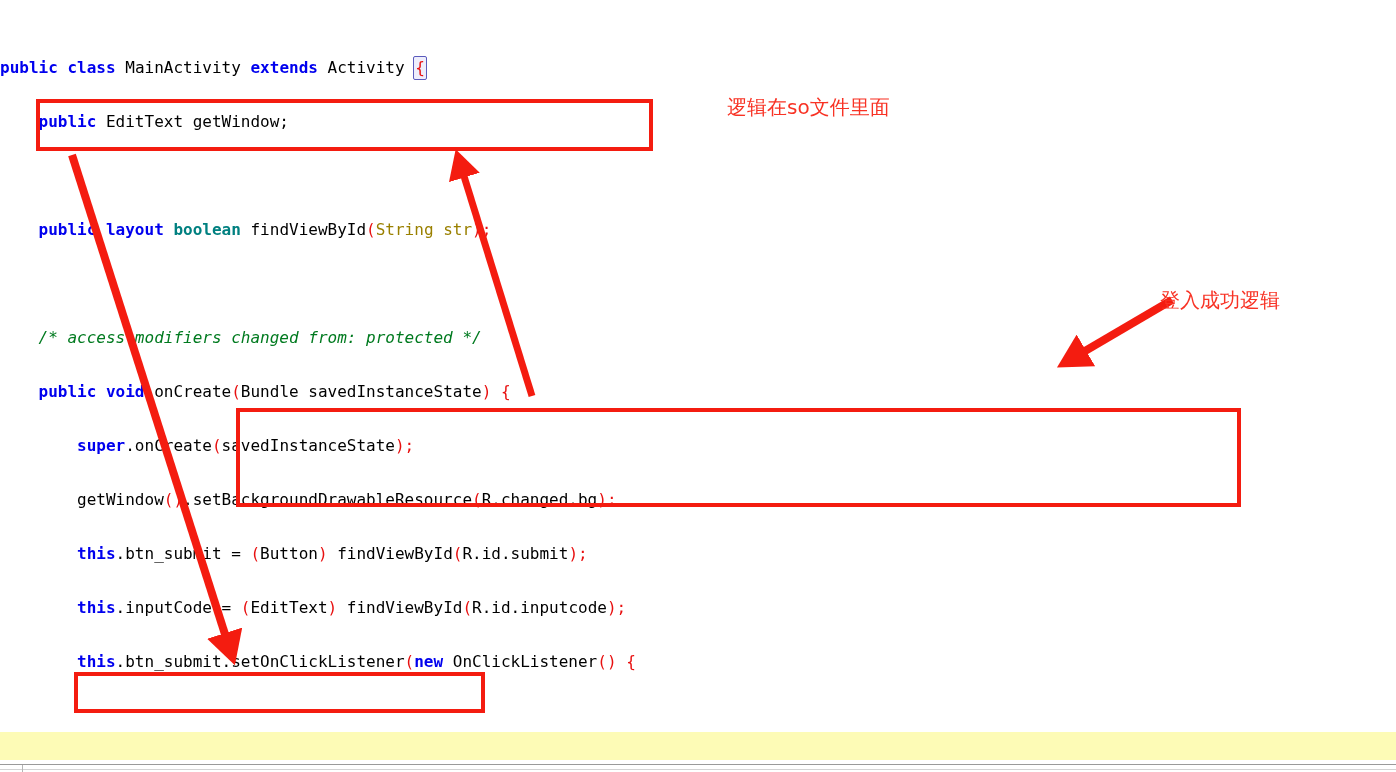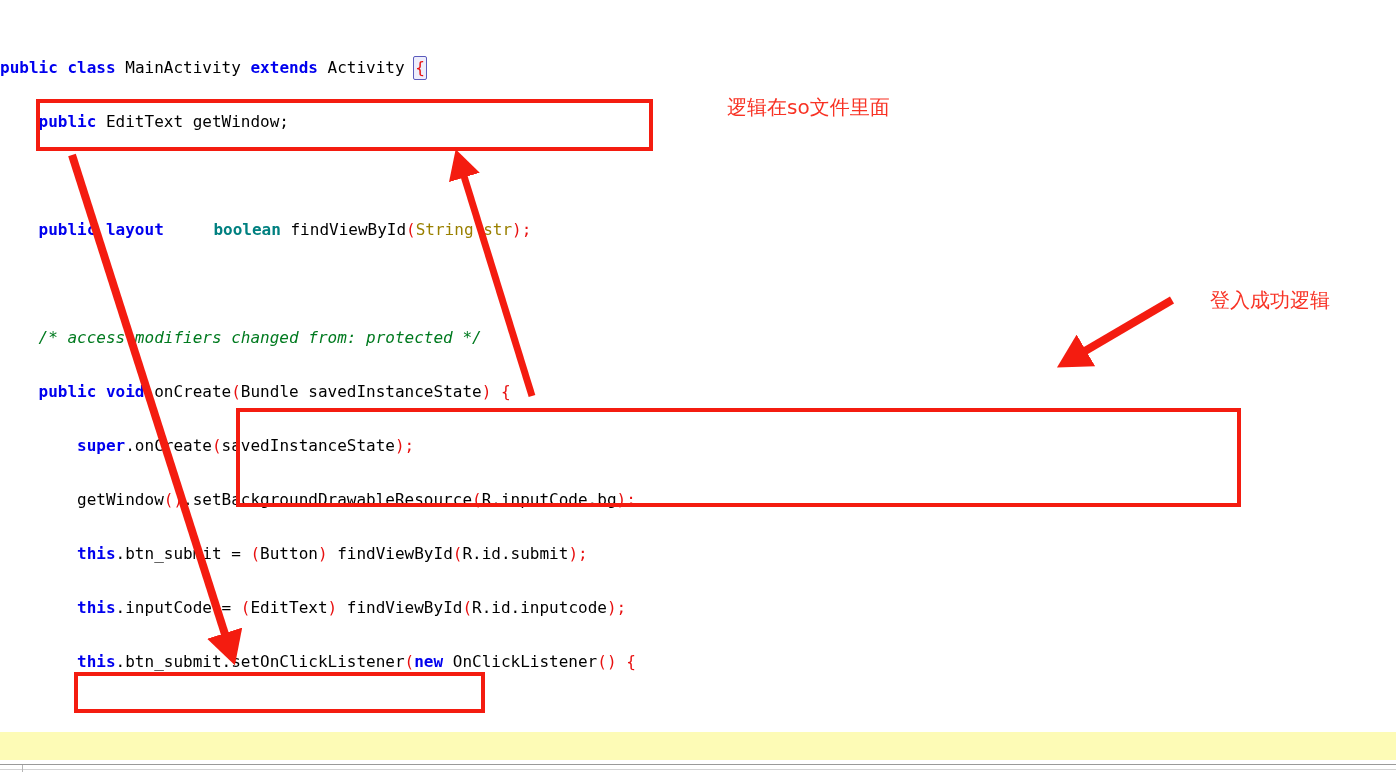--- a/index.html
+++ b/index.html
@@ -32,21 +32,21 @@
     color: #000000;
     z-index: 2;
   }
   #code .ln {
     display: block;
     height: 27px;
     padding-left: 0px;
   }
   
   .kw   { color: #0000ee; font-weight: bold; }          
-  .typ  { color: #008080; font-weight: bold; margin-left: 40px; }          
+  .typ  { color: #008080; font-weight: bold; }          
   .cls  { color: #9a8000; }                             
   .pun  { color: #e81010; }                             
   .cmt  { color: #007a1f; font-style: italic; }          
   .plain{ color: #000000; }
 
   
   .brace-hl {
     display: inline-block;
     background: #eeeefc;
     border: 1px solid #5b5bbd;
@@ -129,21 +129,21 @@
   <div id="code">
 
 <span class="ln"><span class="kw">public</span> <span class="kw">class</span> <span class="plain">MainActivity</span> <span class="kw">extends</span> <span class="plain">Activity</span> <span class="brace-hl"><span class="pun">{</span></span></span>
 <span class="ln">    <span class="kw">public</span> <span class="plain">EditText getWindow;</span></span>
 <span class="ln"> </span>
 <span class="ln">    <span class="kw">public</span> <span class="kw">layout</span> <span class="typ">boolean</span> <span class="plain">findViewById</span><span class="pun">(</span><span class="cls">String str</span><span class="pun">);</span></span>
 <span class="ln"> </span>
 <span class="ln">    <span class="cmt">/* access modifiers changed from: protected */</span></span>
 <span class="ln">    <span class="kw">public</span> <span class="kw">void</span> <span class="plain">onCreate</span><span class="pun">(</span><span class="plain">Bundle savedInstanceState</span><span class="pun">)</span> <span class="pun">{</span></span>
 <span class="ln">        <span class="kw">super</span><span class="plain">.onCreate</span><span class="pun">(</span><span class="plain">savedInstanceState</span><span class="pun">);</span></span>
-<span class="ln">        <span class="plain">getWindow</span><span class="pun">()</span><span class="plain">.setBackgroundDrawableResource</span><span class="pun">(</span><span class="plain">R.inputCode.bg</span><span class="pun">);</span></span>
+<span class="ln">        <span class="plain">getWindow</span><span class="pun">()</span><span class="plain">.setBackgroundDrawableResource</span><span class="pun">(</span><span class="plain">R.changed.bg</span><span class="pun">);</span></span>
 <span class="ln">        <span class="kw">this</span><span class="plain">.btn_submit = </span><span class="pun">(</span><span class="plain">Button</span><span class="pun">)</span><span class="plain"> findViewById</span><span class="pun">(</span><span class="plain">R.id.submit</span><span class="pun">);</span></span>
 <span class="ln">        <span class="kw">this</span><span class="plain">.inputCode = </span><span class="pun">(</span><span class="plain">EditText</span><span class="pun">)</span><span class="plain"> findViewById</span><span class="pun">(</span><span class="plain">R.id.inputcode</span><span class="pun">);</span></span>
 <span class="ln">        <span class="kw">this</span><span class="plain">.btn_submit.setOnClickListener</span><span class="pun">(</span><span class="kw">new</span><span class="plain"> OnClickListener</span><span class="pun">()</span> <span class="pun">{</span></span>
 
 
 
 
 
 
 
@@ -158,21 +158,21 @@
 
   <div id="bottom-rule"></div>
   <div id="bottom-rule2"></div>
   <div id="bottom-tick"></div>
 
   <div class="anno-box" style="left:36px; top:99px; width:617px; height:52px;"></div>
   <div class="anno-box" style="left:236px; top:408px; width:1005px; height:99px;"></div>
   <div class="anno-box" style="left:74px; top:672px; width:411px; height:41px;"></div>
 
   <div class="anno-text" style="left:727px; top:94px;">逻辑在so文件里面</div>
-  <div class="anno-text" style="left:1210px; top:287px;">登入成功逻辑</div>
+  <div class="anno-text" style="left:1160px; top:287px;">登入成功逻辑</div>
 
   <svg id="overlay" viewBox="0 0 1396 772" width="1396" height="772">
     <defs>
       <marker id="arrowhead" markerWidth="4.2" markerHeight="4.6" refX="2.6" refY="2.3" orient="auto" markerUnits="strokeWidth">
         <path d="M0,0 L4.2,2.3 L0,4.6 Z" fill="#f41c10"></path>
       </marker>
     </defs>
 
     <line x1="532" y1="396" x2="459" y2="160" stroke="#f41c10" stroke-width="7" marker-end="url(#arrowhead)"></line>
 

